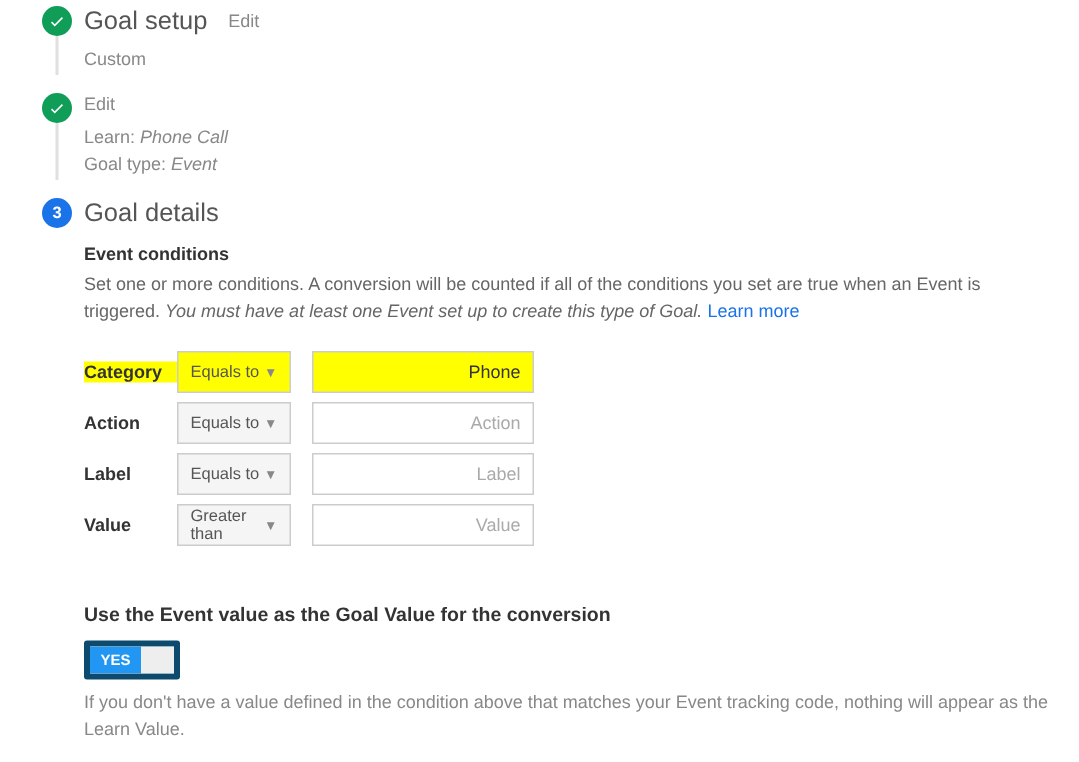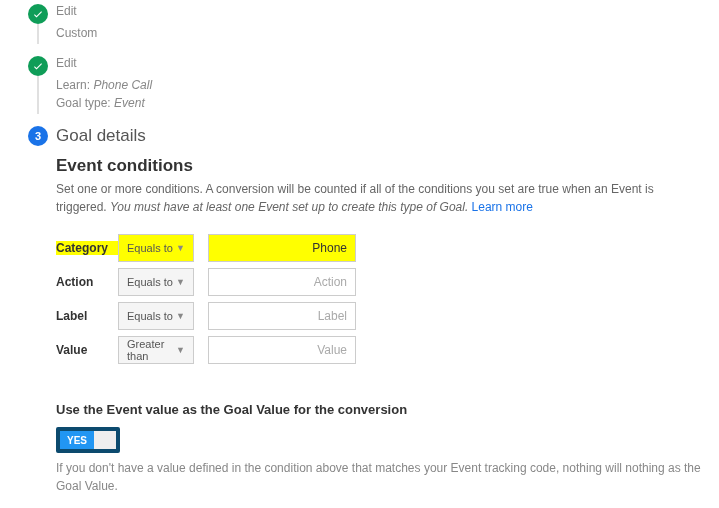--- a/index.html
+++ b/index.html
@@ -32,21 +32,21 @@
     bottom: -2px;
     width: 2px;
     background: #e0e0e0;
   }
   .step:last-child .vline { display: none; }
   .step-header { display: flex; align-items: center; gap: 14px; }
   .step-title { font-size: 17px; color: #555; }
   .edit-link { font-size: 12px; color: #888; }
   .step-sub { margin: 6px 0 14px 0; color: #888; font-size: 12px; line-height: 1.5; }
   .step-sub .italic { font-style: italic; }
-  .section-title { font-weight: bold; font-size: 17px; margin: 10px 0 4px 0; color: #333; }
+  .section-title { font-weight: bold; font-size: 12px; margin: 10px 0 4px 0; color: #333; }
   .desc { font-size: 12px; color: #666; line-height: 1.5; max-width: 650px; }
   .desc .italic { font-style: italic; }
   .learn-more { color: #1a73e8; }
   .cond-table { margin: 18px 0 38px 0; }
   .cond-row { display: flex; align-items: center; margin-bottom: 6px; }
   .cond-label { width: 62px; font-size: 12px; font-weight: bold; color: #333; }
   .cond-op {
     width: 76px; height: 28px;
     border: 1px solid #ccc;
     background: #f5f5f5;
@@ -98,20 +98,21 @@
 <div class="container">
 
   <div class="step">
     <div class="step-icon done">
       <svg viewBox="0 0 24 24">
           <path d="M9 16.2l-3.5-3.5L4 14.2 9 19.2 20 8.2l-1.5-1.5z"></path>
         </svg>
     </div>
     <div class="vline"></div>
     <div class="step-header">
+      <span class="step-title">Goal setup</span>
       <span class="edit-link">Edit</span>
     </div>
     <div class="step-sub">Custom</div>
   </div>
 
   <div class="step">
     <div class="step-icon done">
       <svg viewBox="0 0 24 24">
           <path d="M9 16.2l-3.5-3.5L4 14.2 9 19.2 20 8.2l-1.5-1.5z"></path>
         </svg>
@@ -177,16 +178,16 @@
         </div>
         <input class="cond-input" placeholder="Value" style="">
       </div>
     </div>
 
     <div class="toggle-label">Use the Event value as the Goal Value for the conversion</div>
     <div class="toggle">
       <div class="on">YES</div>
       <div class="off"></div>
     </div>
-    <div class="help">If you don't have a value defined in the condition above that matches your Event tracking code, nothing will nothing as the Goal Value.</div>
+    <div class="help">If you don't have a value defined in the condition above that matches your Event tracking code, nothing will appear as the Learn Value.</div>
 
   </div>
 </div>
 
 </body></html>

